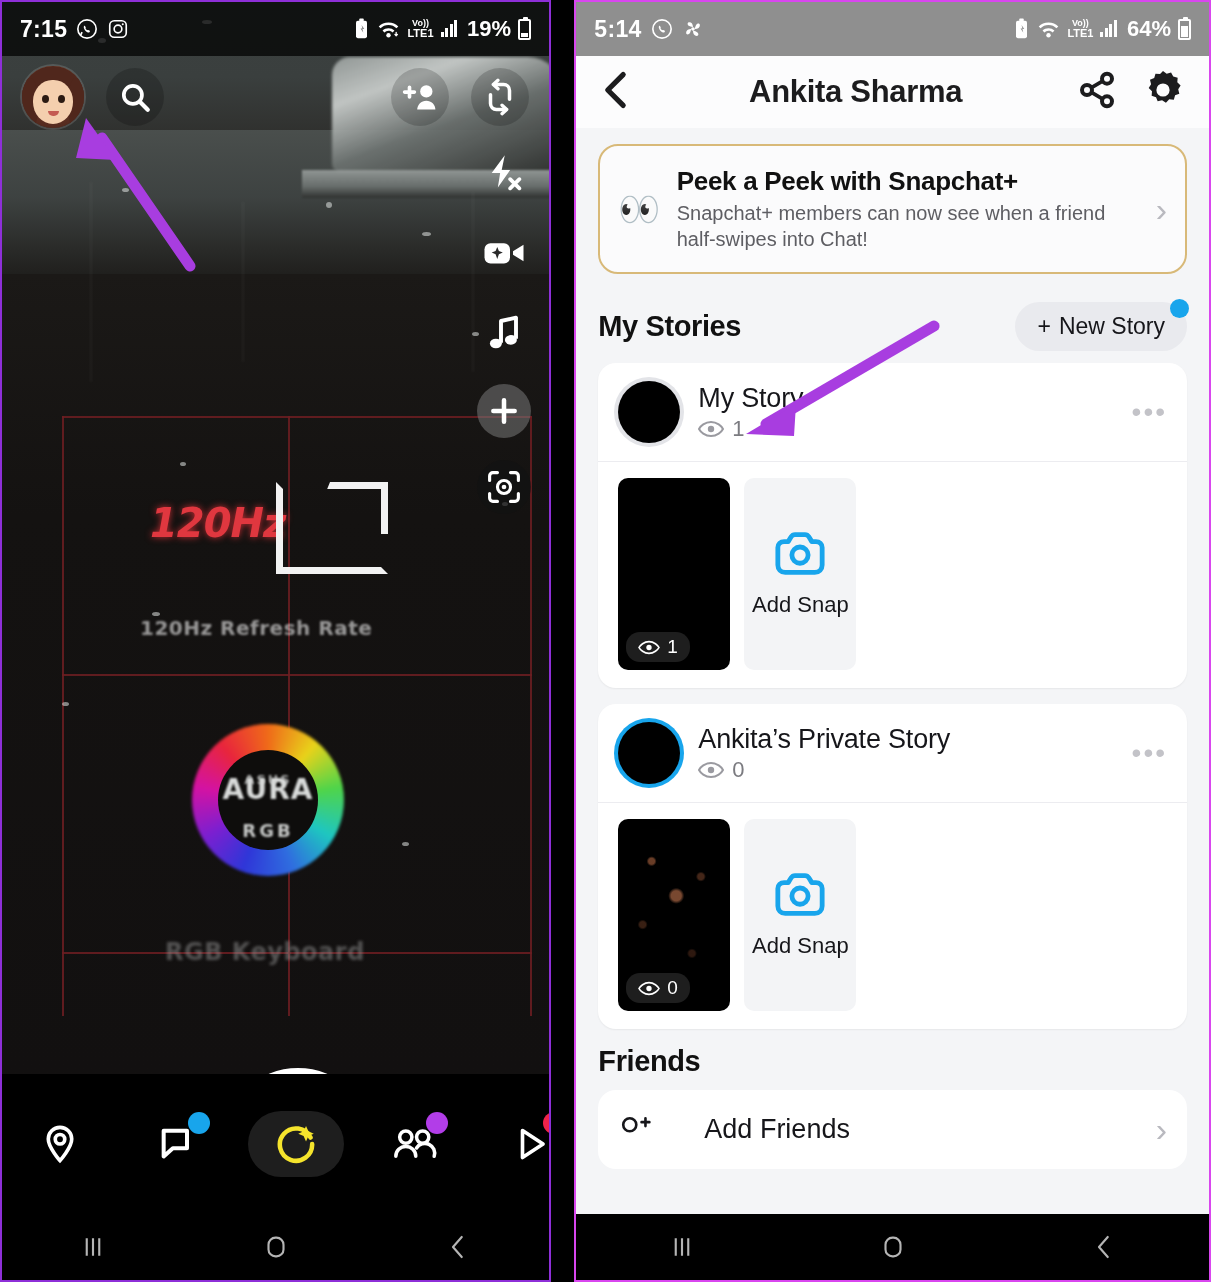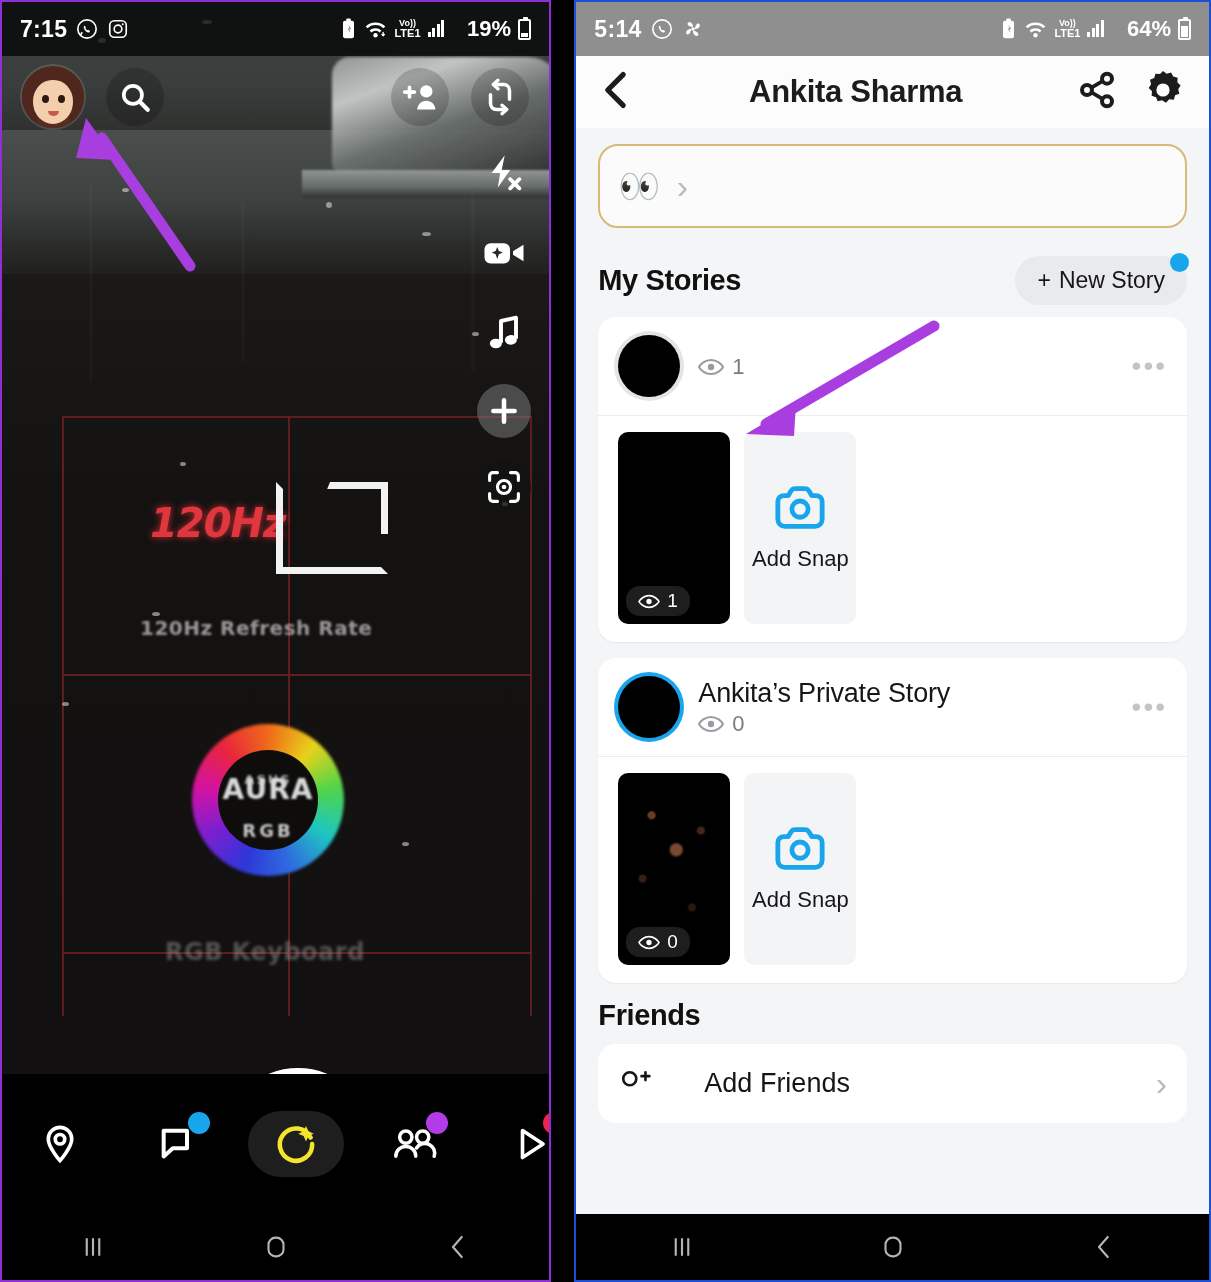--- a/index.html
+++ b/index.html
@@ -131,21 +131,21 @@
   
   .sb-left {
     position: absolute; left:0; top:0; width:100%; height:54px;
     background: rgba(0,0,0,.72);
     display:flex; align-items:center; justify-content:space-between;
     padding: 0 18px; color:#fff; z-index: 6;
   }
   .sb-l-left { display:flex; align-items:center; gap:9px; }
   .sb-time { font-size:23px; font-weight:600; letter-spacing:.3px; }
   .sb-r { display:flex; align-items:center; gap:7px; font-size:15px; }
-  .sb-pct { font-size:22px; font-weight:600; margin-left:16px;}
+  .sb-pct { font-size:22px; font-weight:600; margin-left:3px;}
 
   .vol-stack { display:flex; flex-direction:column; align-items:center; line-height:1; }
   .vol-top { font-size:9px; font-weight:bold; }
   .vol-bot { font-size:11px; font-weight:bold; }
   .bars { display:flex; align-items:flex-end; gap:1.5px; height:16px; }
   .bars i { width:3px; background:#fff; display:block; }
 
   
   .batt { width:13px; height:21px; border:2px solid #fff; border-radius:2px; position:relative; }
   .batt::before { content:""; position:absolute; left:3px; top:-4px; width:5px; height:3px; background:#fff; border-radius:1px;}
@@ -255,21 +255,21 @@
     position:absolute; left:0; bottom:0; width:100%; height:66px;
     background:#000; display:flex; align-items:center; justify-content:space-around;
     color:#bdbdbd; z-index:7;
   }
   .sys-nav .s { display:flex; align-items:center; justify-content:center; width:120px; height:66px; }
 
   
   .gap { width: 25px; height:1282px; background:#000; }
   .phone-right {
     position:relative; width: 684px; height:1282px;
-    border: 2px solid #1d4ed8;
+    border: 2px solid #d946ef;
     background:#0f172a; overflow:hidden;
   }
   .sb-right {
     height:54px; background:#8f8f8f; display:flex; align-items:center;
     justify-content:space-between; padding:0 18px; color:#fff;
   }
   .r-header {
     height:72px; background:#fcfcfd; display:flex; align-items:center;
     padding: 0 24px; gap: 10px;
   }
@@ -667,36 +667,41 @@
           <path d="M12 1.6l2 1.5 2.4-.6 1.2 2.2 2.4.6-.2 2.5 1.8 1.7-1.3 2.1.6 2.4-2.3.9-.7 2.4-2.5-.2-1.8 1.8-2.1-1.3-2.4.6-.9-2.3-2.4-.7.2-2.5-1.8-1.8 1.3-2.1-.6-2.4 2.3-.9.7-2.4 2.5.2z" fill="#1c1c1e"></path>
           <circle cx="12" cy="12" r="3.6" fill="#fcfcfd"></circle>
         </svg>
       </span>
     </div>
 
     <div class="r-body">
 
       <div class="promo">
         <span class="promo-eyes">👀</span>
+        <span class="promo-txt">
+          <span class="promo-title" style="display:block">Peek a Peek with Snapchat+</span>
+          <span class="promo-sub" style="display:block">Snapchat+ members can now see when a friend half-swipes into Chat!</span>
+        </span>
         <span class="chev">›</span>
       </div>
 
       <div class="section-head">
         <span class="section-title">My Stories</span>
         <span class="new-story">
           <span>+</span>
           <span>New Story</span>
           <span class="ns-dot"></span>
         </span>
       </div>
 
       <div class="story-card">
         <div class="story-row">
           <div class="story-av ring-grey"></div>
           <div class="story-meta">
+            <div class="story-name">My Story</div>
             <div class="story-views">
               <svg width="26" height="18" viewBox="0 0 26 18">
                 <path d="M13 2C7 2 2.4 6.2 1 9c1.4 2.8 6 7 12 7s10.6-4.2 12-7c-1.4-2.8-6-7-12-7z" fill="none" stroke="#9a9aa0" stroke-width="2"></path>
                 <circle cx="13" cy="9" r="3.2" fill="#9a9aa0"></circle>
               </svg>
               <span>1</span>
             </div>
           </div>
           <span class="dots">•••</span>
         </div>

